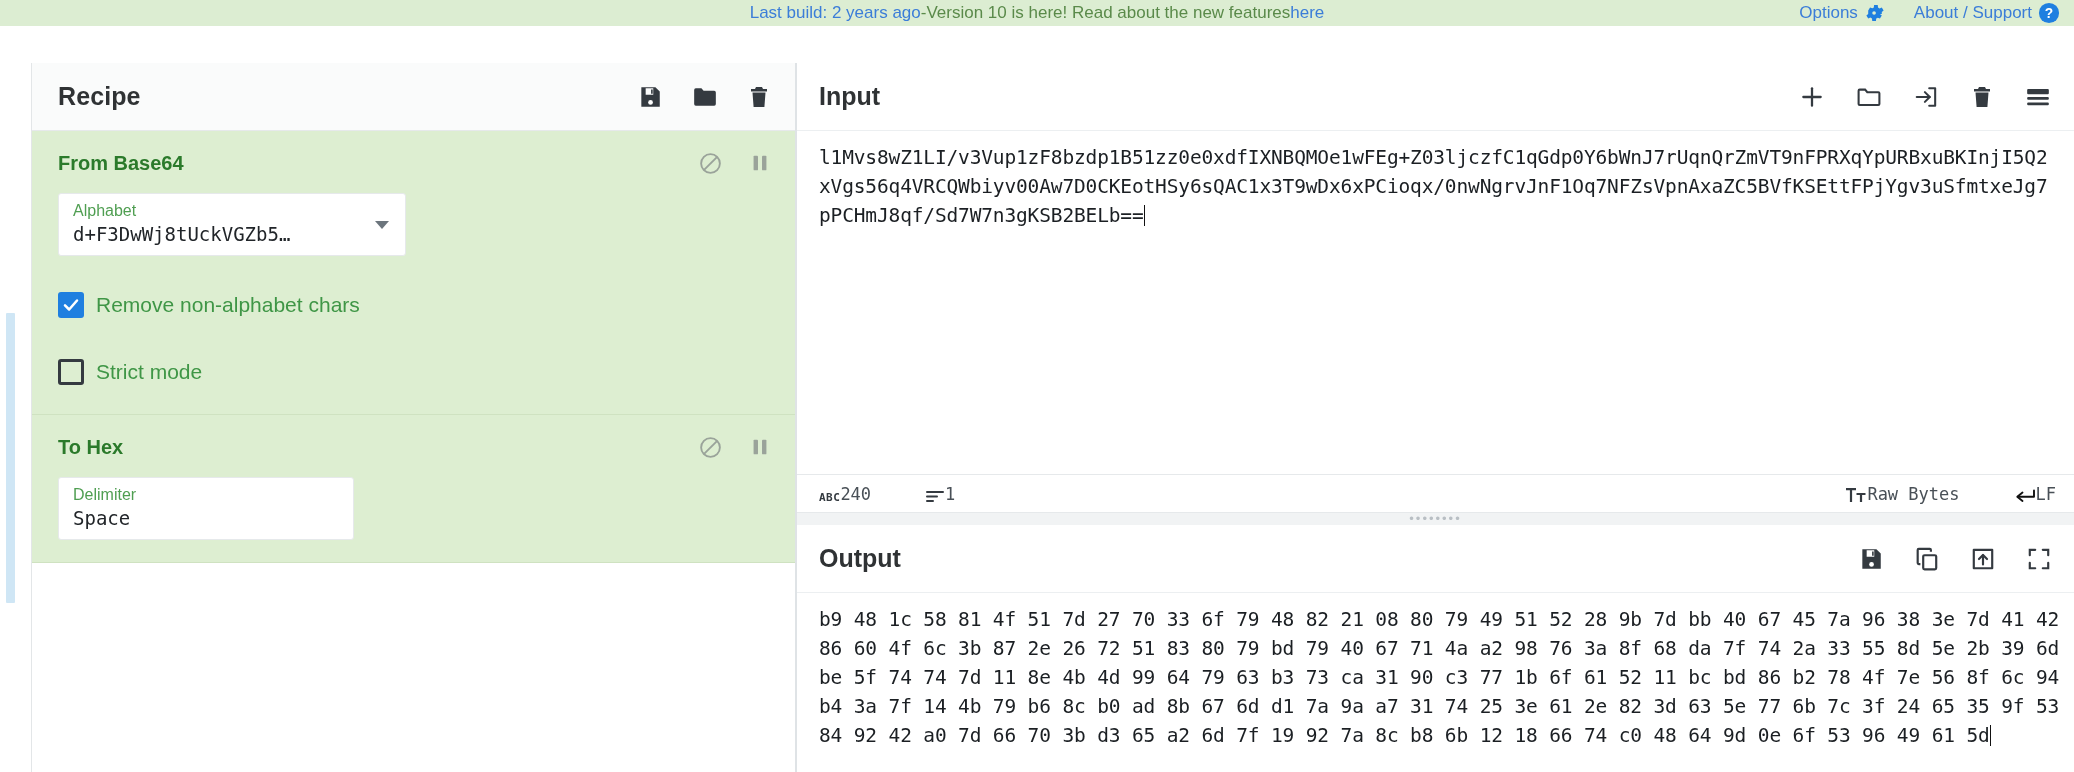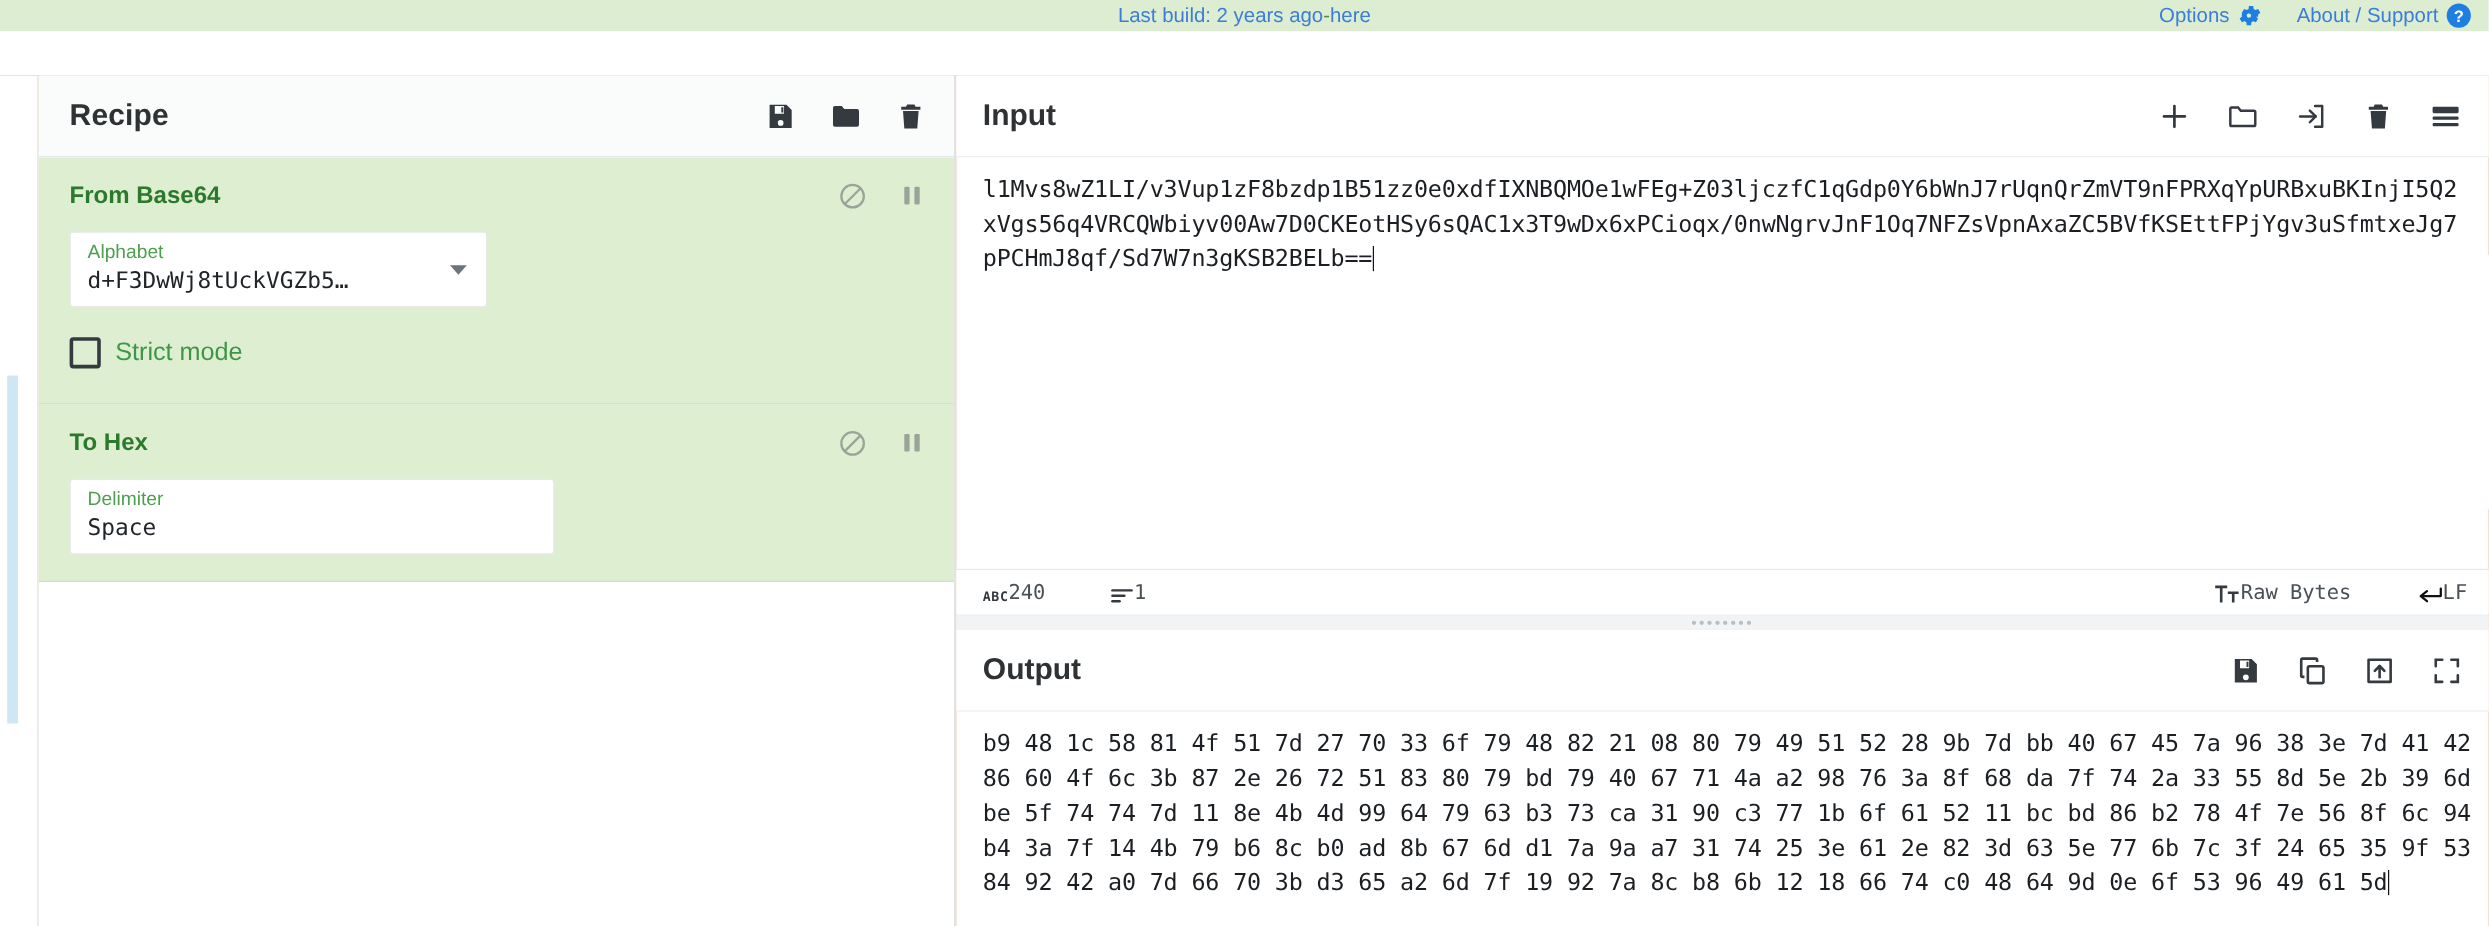--- a/index.html
+++ b/index.html
@@ -131,21 +131,21 @@
   }
   .field.select { width: 348px; padding-right: 38px; }
   .field .caret {
     position: absolute;
     right: 16px; top: 50%; transform: translateY(-50%);
     width: 0; height: 0;
     border-left: 7px solid transparent;
     border-right: 7px solid transparent;
     border-top: 8px solid #6c757d;
   }
-  .field.delim { width: 404px; }
+  .field.delim { width: 296px; }
   .field.bpl   { width: 352px; }
 
   .checkrow { display: flex; align-items: center; gap: 12px; height: 58px; }
   .checkrow.second { height: 40px; margin-top: 18px; }
   .chk {
     width: 26px; height: 26px;
     border-radius: 3px;
     display: inline-flex; align-items: center; justify-content: center;
     flex: 0 0 26px;
   }
@@ -222,20 +222,21 @@
     letter-spacing: .5px;
     color: #343a40;
   }
 </style>
 </head>
 <body>
 
 <div id="banner">
   <span class="blue">Last build: 2 years ago</span>
   <span> - </span>
+  <span>Version 10 is here! Read about the new features </span>
   <a href="#">here</a>
 
   <div id="banner-right">
     <span class="grp">
       <span>Options</span>
       <span class="ic">
         <svg width="22" height="22" viewBox="0 0 24 24" fill="#1f7fe0">
           <path d="M19.4 13a7.6 7.6 0 0 0 0-2l2-1.6-2-3.4-2.4 1a7.6 7.6 0 0 0-1.7-1L15 3.2h-4l-.3 2.7c-.6.3-1.2.6-1.7 1l-2.4-1-2 3.4L4.6 11a7.6 7.6 0 0 0 0 2l-2 1.6 2 3.4 2.4-1c.5.4 1.1.8 1.7 1l.3 2.8h4l.3-2.7c.6-.3 1.2-.6 1.7-1l2.4 1 2-3.4-2-1.7zM13 12a2 2 0 1 1-4 0 2 2 0 0 1 4 0z"></path>
         </svg>
       </span>
@@ -304,20 +305,28 @@
           </div>
         </div>
 
         <div class="args">
           <div class="field select">
             <span class="lbl">Alphabet</span>
             <span class="val">d+F3DwWj8tUckVGZb5…</span>
             <span class="caret"></span>
           </div>
 
+          <div class="checkrow">
+            <span class="chk on">
+              <svg width="18" height="18" viewBox="0 0 24 24" fill="none" stroke="#fff" stroke-width="3.4" stroke-linecap="round" stroke-linejoin="round">
+                <polyline points="4,12.5 9.5,18 20,6"></polyline>
+              </svg>
+            </span>
+            <span class="chk-lbl">Remove non-alphabet chars</span>
+          </div>
         </div>
 
         <div class="checkrow second">
           <span class="chk off"></span>
           <span class="chk-lbl">Strict mode</span>
         </div>
       </div>
 
       <div class="op">
         <div class="op-head">

